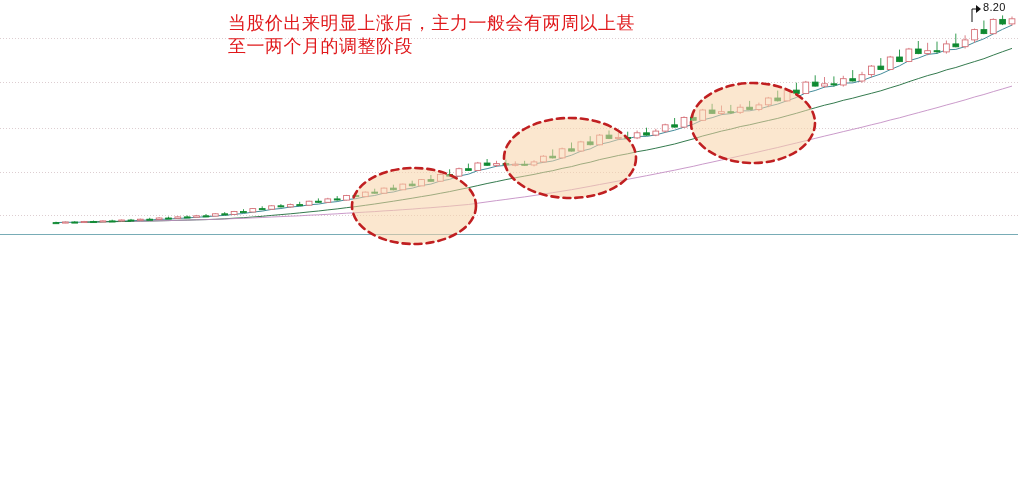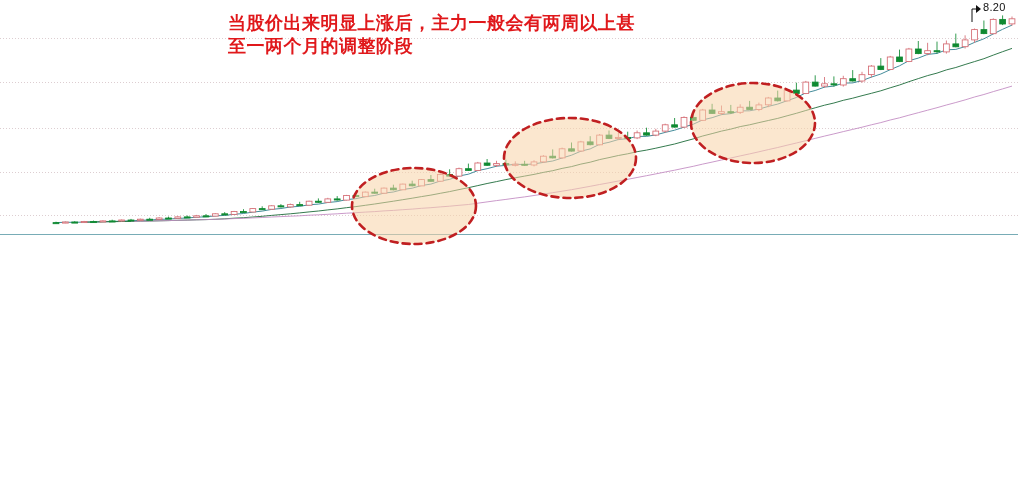--- a/index.html
+++ b/index.html
@@ -34,21 +34,21 @@
   .gridline{position:absolute;left:0;width:1018px;height:1px;
     background-image:linear-gradient(to right,#d9c9cc 0 1px, transparent 1px 3px);
     background-size:3px 1px;opacity:.9;}
 
   .axis-bottom{position:absolute;left:0;top:234px;width:1018px;height:1px;background:#2f7f8f;opacity:.65;}
 
   
   svg.layer{position:absolute;left:0;top:0;width:1018px;height:498px;overflow:visible;}
 
   
-  .annot{position:absolute;color:#e0181b;font-weight:bold;line-height:1.28;
+  .annot{position:absolute;color:#e0181b;font-weight:normal;line-height:1.28;
          white-space:pre;letter-spacing:.5px;}
   #annot-main{left:228px;top:12px;font-size:18px;}
   #annot-macd{left:216px;top:118px;font-size:15.5px;}
 
   .price-tag{position:absolute;left:983px;top:1px;color:#111;font-size:11px;
              font-family:"Liberation Sans",sans-serif;letter-spacing:.3px;}
 </style>
 </head>
 <body>
 

